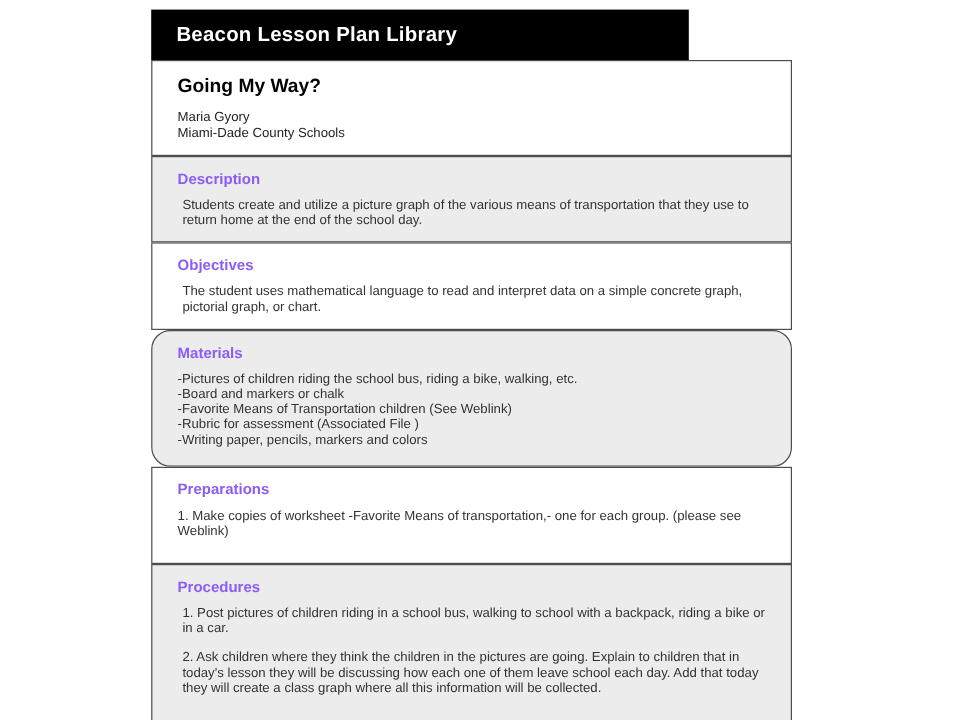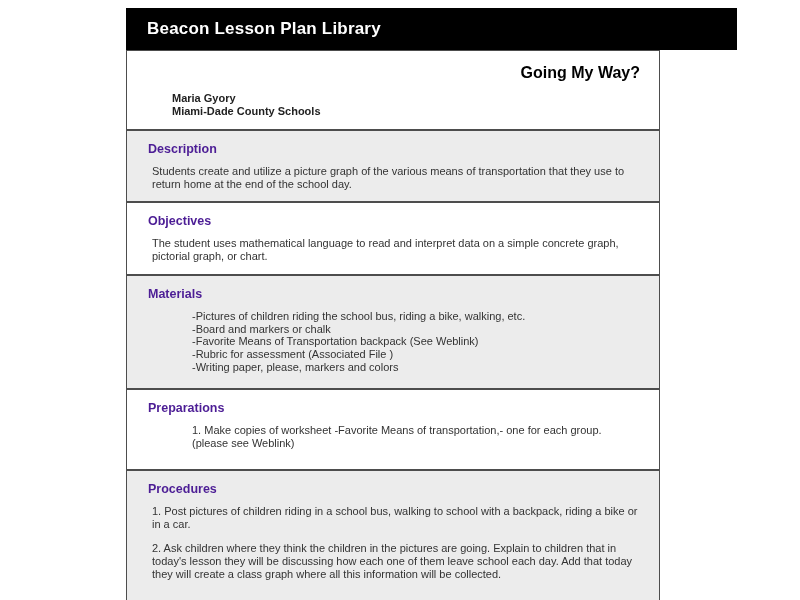--- a/index.html
+++ b/index.html
@@ -12,21 +12,21 @@
     font-family: "Liberation Sans", sans-serif;
   }
   .doc {
     position: absolute;
     left: 126px;
     top: 8px;
     width: 534px;
   }
   .banner {
     box-sizing: border-box;
-    width: 611px;
+    width: 448px;
     height: 42px;
     background: #000000;
     color: #ffffff;
     font-size: 17px;
     font-weight: bold;
     line-height: 42px;
     padding-left: 21px;
     letter-spacing: 0.2px;
   }
   .section {
@@ -34,45 +34,42 @@
     border: 1px solid #4d4d4d;
     background: #ffffff;
     padding: 9px 19px 11px 21px;
     color: #333333;
   }
   .section.gray { background: #ececec; }
   .section h1 {
     margin: 4px 0 10px 0;
     font-size: 16px;
     color: #000000;
-    text-align: right;
   }
   .section h2 {
     margin: 2px 0 9px 0;
     font-size: 12.5px;
-    color: #4c1d95;
+    color: #8b5cf6;
   }
   .byline {
     font-size: 11px;
-    font-weight: bold;
+    font-weight: normal;
     line-height: 13px;
     color: #222222;
-    margin-left: 24px;
   }
   .body-text, .line, .para {
     font-size: 11px;
     line-height: 12.6px;
-    margin-left: 44px;
   }
   .para { margin: 0 0 12px 4px; }
   .para:last-child { margin-bottom: 0; }
   #sec-title        { min-height: 79px; }
   #sec-description  { min-height: 62px; }
   #sec-objectives   { min-height: 73px; }
-  #sec-materials    { min-height: 114px; }
+  #sec-materials    { min-height: 114px; border-radius: 16px; }
   #sec-preparations { min-height: 81px; }
   #sec-procedures   { min-height: 150px; }
 </style>
 </head>
 <body>
 
 <div class="doc">
 
   <div class="banner">
     <span>Beacon Lesson Plan Library</span>
@@ -91,23 +88,23 @@
 
   <div class="section" id="sec-objectives">
     <h2>Objectives</h2>
     <div class="body-text para">The student uses mathematical language to read and interpret data on a simple concrete graph, pictorial graph, or chart.</div>
   </div>
 
   <div class="section gray" id="sec-materials">
     <h2>Materials</h2>
     <div class="line">-Pictures of children riding the school bus, riding a bike, walking, etc.</div>
     <div class="line">-Board and markers or chalk</div>
-    <div class="line">-Favorite Means of Transportation backpack (See Weblink)</div>
+    <div class="line">-Favorite Means of Transportation children (See Weblink)</div>
     <div class="line">-Rubric for assessment (Associated File )</div>
-    <div class="line">-Writing paper, please, markers and colors</div>
+    <div class="line">-Writing paper, pencils, markers and colors</div>
   </div>
 
   <div class="section" id="sec-preparations">
     <h2>Preparations</h2>
     <div class="line">1. Make copies of worksheet -Favorite Means of transportation,- one for each group. (please see Weblink)</div>
   </div>
 
   <div class="section gray" id="sec-procedures">
     <h2>Procedures</h2>
     <div class="para">1. Post pictures of children riding in a school bus, walking to school with a backpack, riding a bike or in a car.</div>

